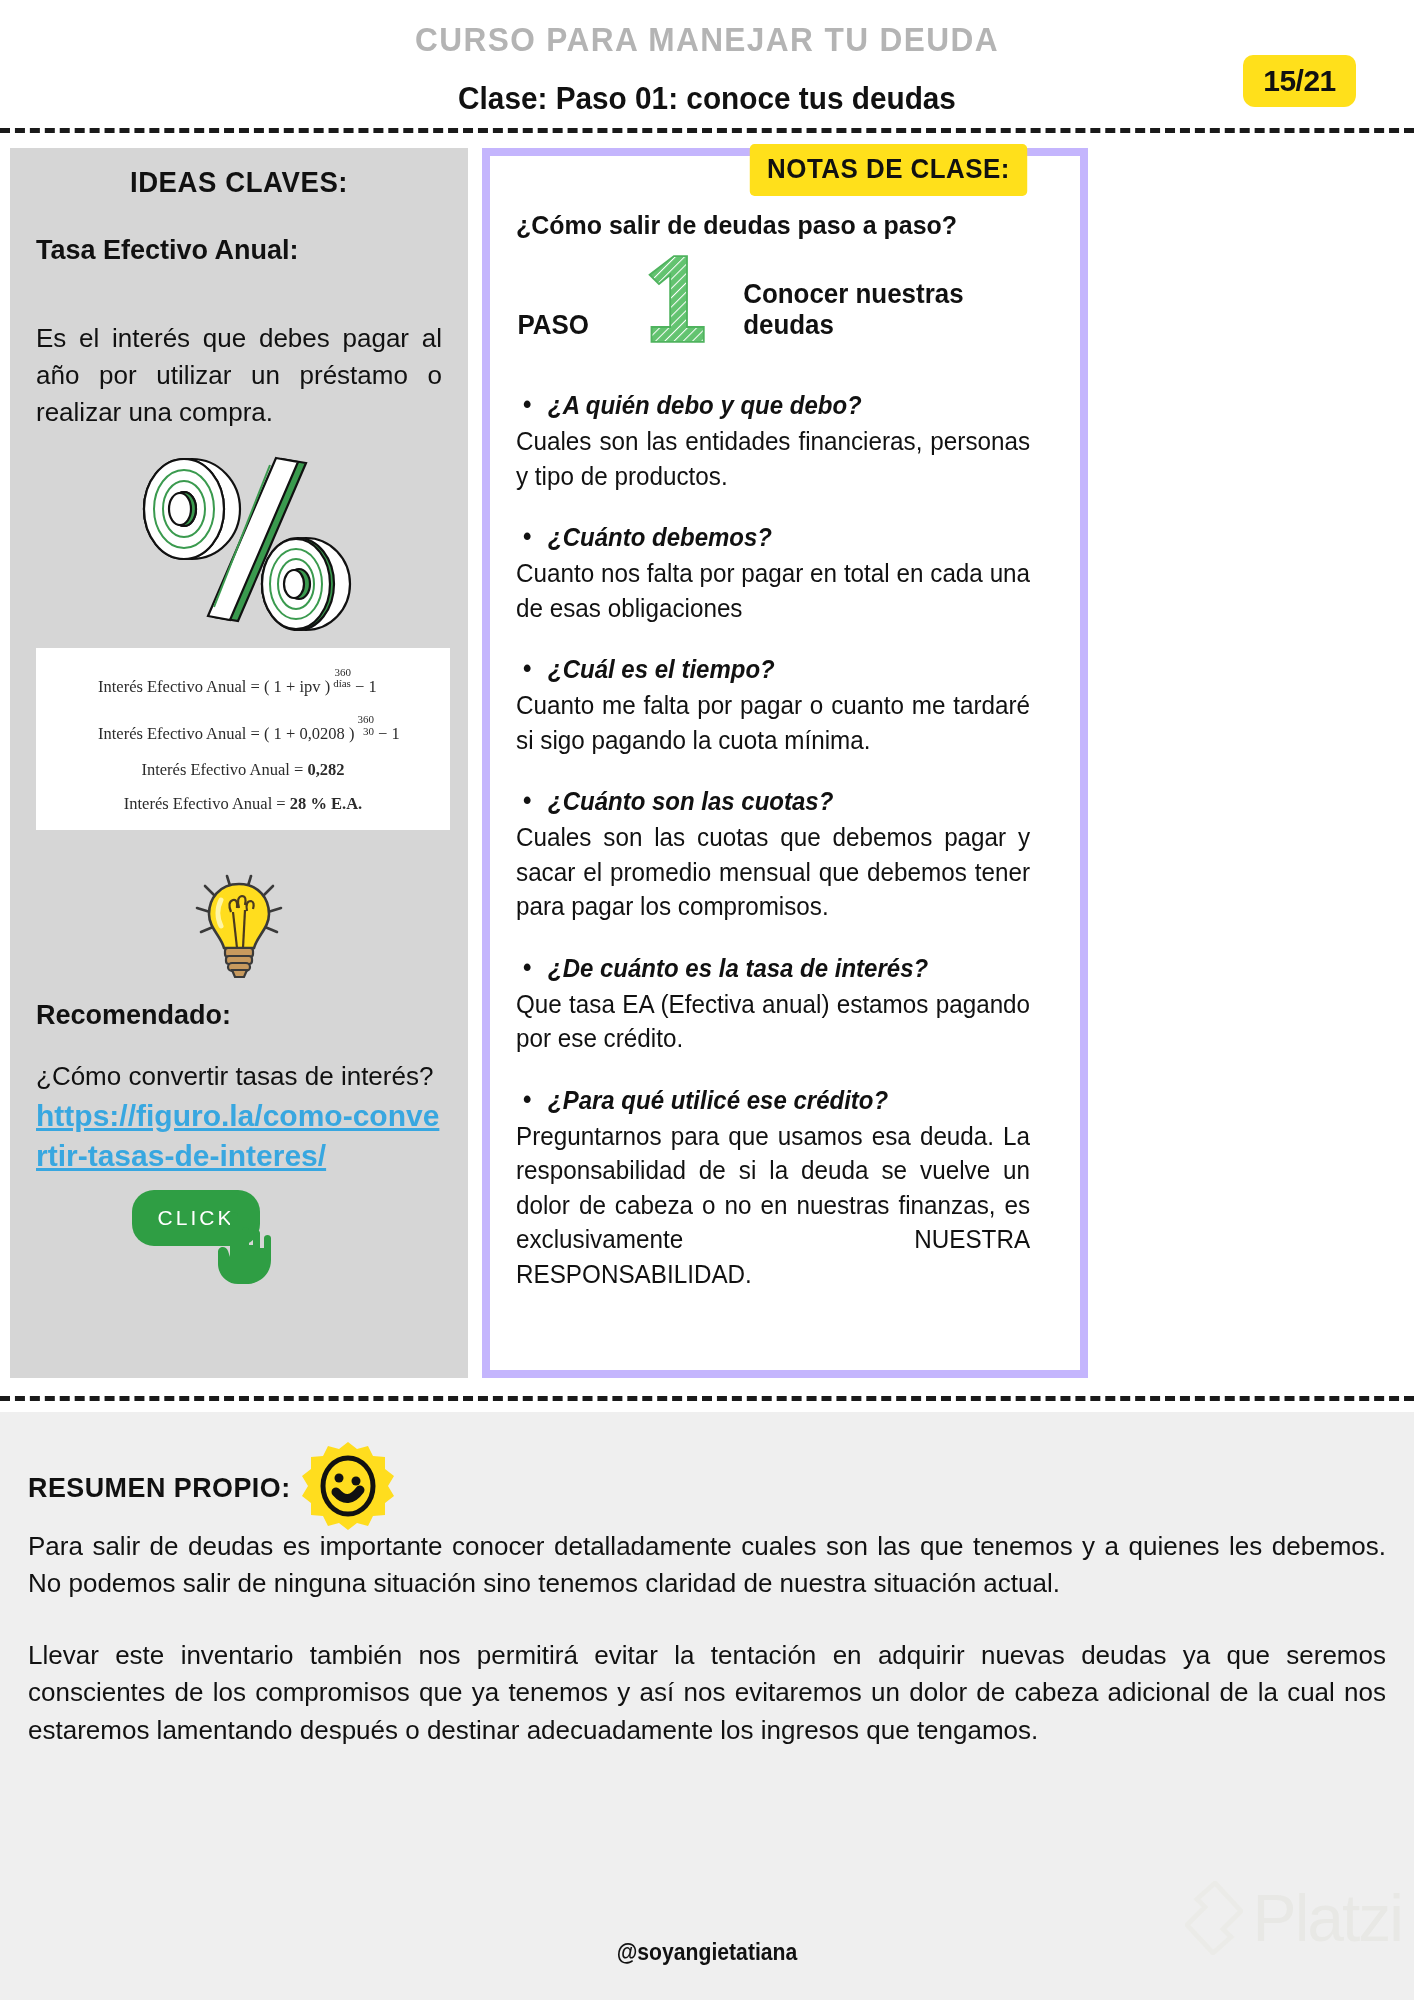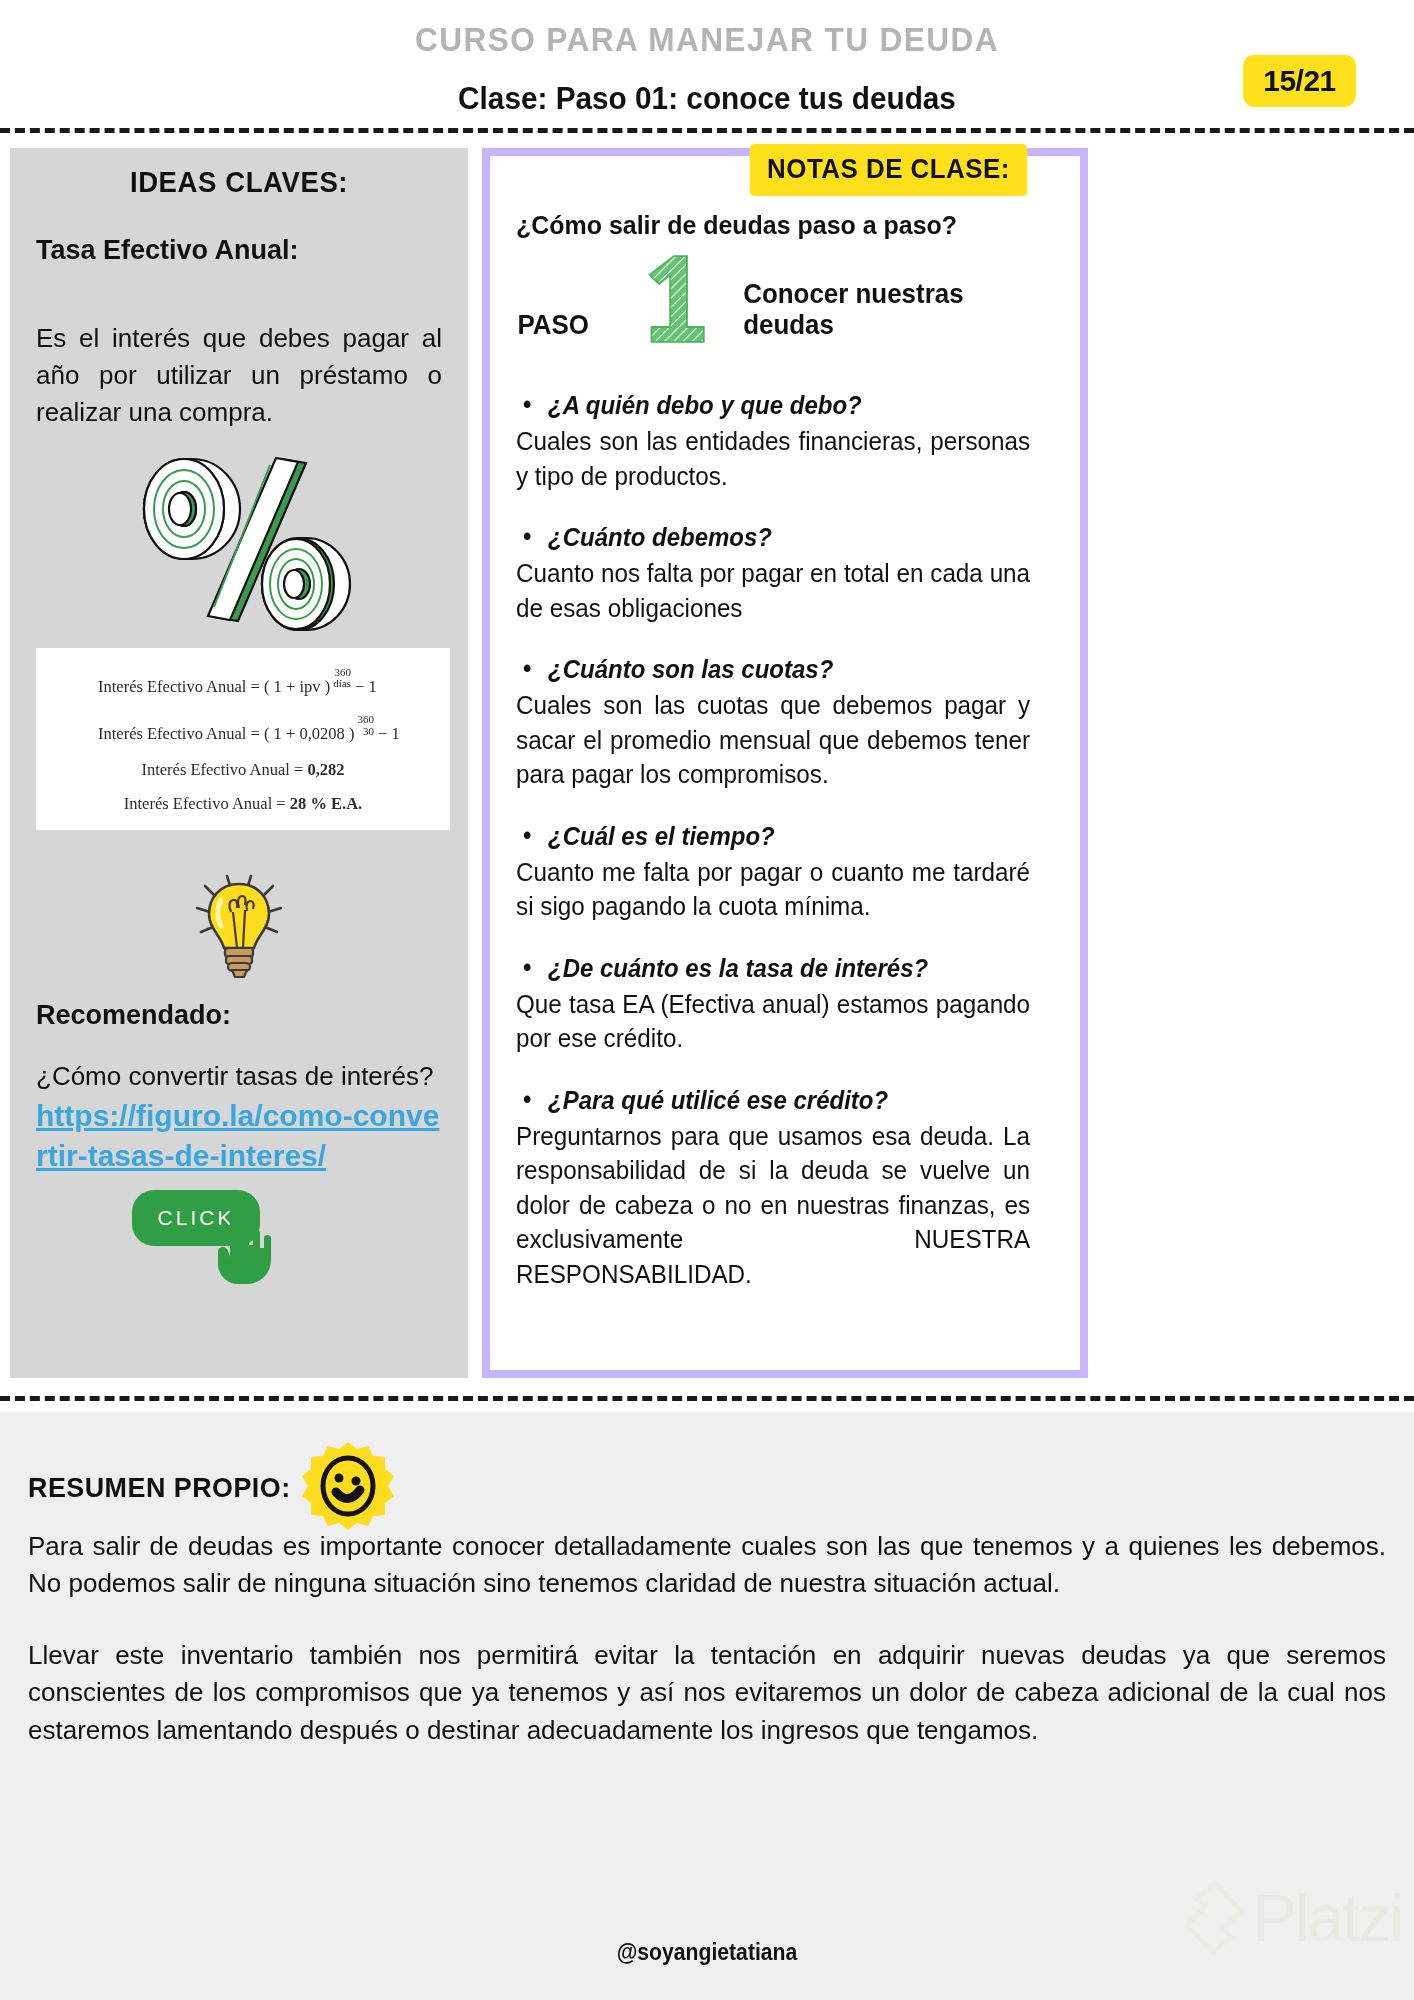--- a/index.html
+++ b/index.html
@@ -478,26 +478,26 @@
 
       <div class="note-block">
         <div class="note-bullet">¿A quién debo y que debo?</div>
         <div class="note-text">Cuales son las entidades financieras, personas y tipo de productos.</div>
       </div>
       <div class="note-block">
         <div class="note-bullet">¿Cuánto debemos?</div>
         <div class="note-text">Cuanto nos falta por pagar en total en cada una de esas obligaciones</div>
       </div>
       <div class="note-block">
+        <div class="note-bullet">¿Cuál es el tiempo?</div>
+        <div class="note-text">Cuanto me falta por pagar o cuanto me tardaré si sigo pagando la cuota mínima.</div>
+      </div>
+      <div class="note-block">
         <div class="note-bullet">¿Cuánto son las cuotas?</div>
         <div class="note-text">Cuales son las cuotas que debemos pagar y sacar el promedio mensual que debemos tener para pagar los compromisos.</div>
-      </div>
-      <div class="note-block">
-        <div class="note-bullet">¿Cuál es el tiempo?</div>
-        <div class="note-text">Cuanto me falta por pagar o cuanto me tardaré si sigo pagando la cuota mínima.</div>
       </div>
       <div class="note-block">
         <div class="note-bullet">¿De cuánto es la tasa de interés?</div>
         <div class="note-text">Que tasa EA (Efectiva anual) estamos pagando por ese crédito.</div>
       </div>
       <div class="note-block">
         <div class="note-bullet">¿Para qué utilicé ese crédito?</div>
         <div class="note-text">Preguntarnos para que usamos esa deuda. La responsabilidad de si la deuda se vuelve un dolor de cabeza o no en nuestras finanzas, es exclusivamente NUESTRA RESPONSABILIDAD.</div>
       </div>
     </div>

